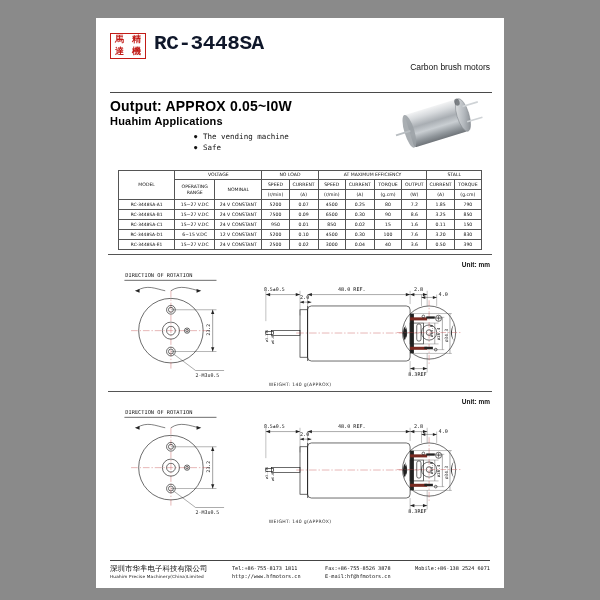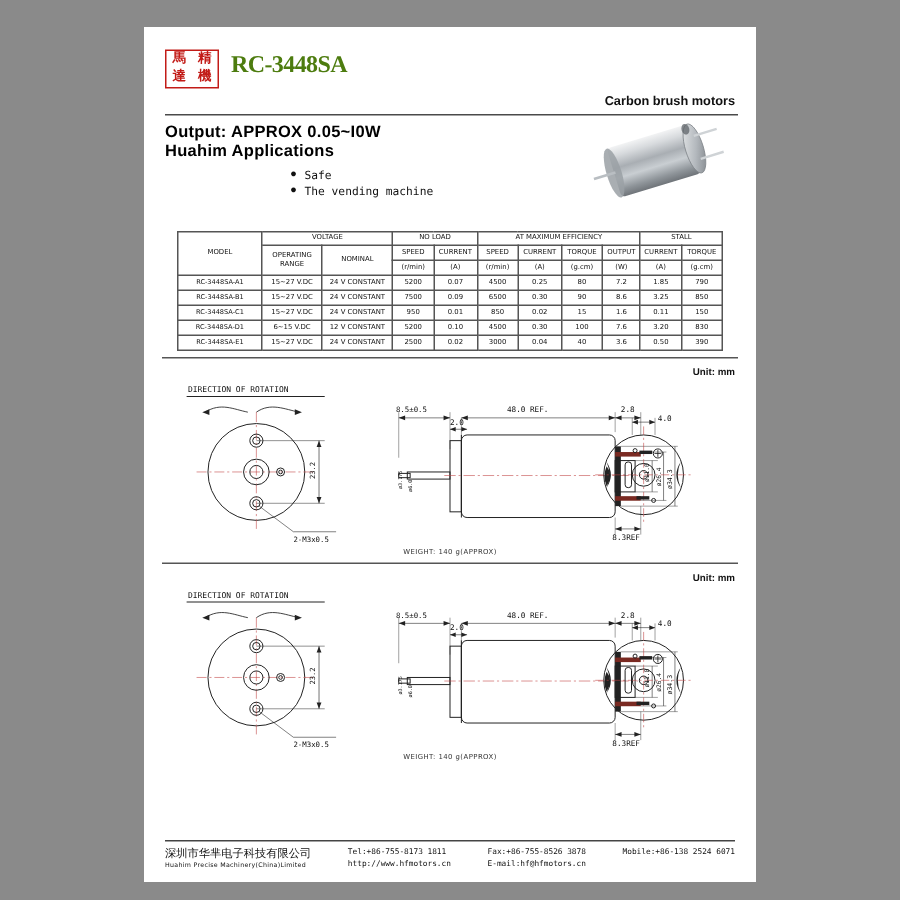--- a/index.html
+++ b/index.html
@@ -34,46 +34,45 @@
     font-family: "DejaVu Sans", sans-serif;
     font-size: 9px;
     line-height: 11px;
     text-align: center;
     font-weight: bold;
     flex: 0 0 auto;
     margin-top: 1px;
   }
   .logo-stamp span { display: block; }
   .model-title {
-    color: #4d7c0f;
+    color: #0f172a;
     font-weight: bold;
-    font-size: 16px;
+    font-size: 21px;
     letter-spacing: -0.4px;
     margin-left: 8px;
     line-height: 23px;
-    font-family: Liberation Serif, serif;
+    font-family: Liberation Mono, monospace;
   }
   .brush-line {
     margin: 3px 12px 0 14px;
     border-bottom: 1px solid #4a4a4a;
     text-align: right;
     font-size: 8.5px;
     color: #111;
-    padding-bottom: 4px;
-    font-weight: bold;
+    padding-bottom: 20px;
   }
   .brush-line span { padding-right: 2px; }
 
   .spec-block {
     padding: 5px 12px 0 14px;
     position: relative;
     min-height: 66px;
   }
   .output-line {
-    font-size: 11px; font-weight: bold; color: #000;
+    font-size: 14px; font-weight: bold; color: #000;
     letter-spacing: 0.2px;
   }
   .typ-app {
     font-size: 11px; font-weight: bold; color: #000;
     margin-top: 1px; letter-spacing: 0.2px;
   }
   .bullets {
     margin: 4px 0 0 44px;
     font-family: "DejaVu Sans Mono", monospace;
     font-size: 7.5px;
@@ -162,22 +161,22 @@
   </div>
 
   <div class="brush-line">
     <span>Carbon brush motors</span>
   </div>
 
   <div class="spec-block">
     <div class="output-line">Output:  APPROX 0.05~I0W</div>
     <div class="typ-app">Huahim Applications</div>
     <ul class="bullets">
+      <li>The vending machine</li>
       <li>Safe</li>
-      <li>The vending machine</li>
     </ul>
     <div class="motor-photo">
       <svg viewBox="0 0 96 58" width="96" height="58">
         <defs>
           <linearGradient id="bodyg" x1="0" y1="0" x2="0" y2="1">
             <stop offset="0%" stop-color="#f2f3f4"></stop>
             <stop offset="18%" stop-color="#d7dadd"></stop>
             <stop offset="42%" stop-color="#a9aeb3"></stop>
             <stop offset="62%" stop-color="#c9ced2"></stop>
             <stop offset="85%" stop-color="#8e9499"></stop>

